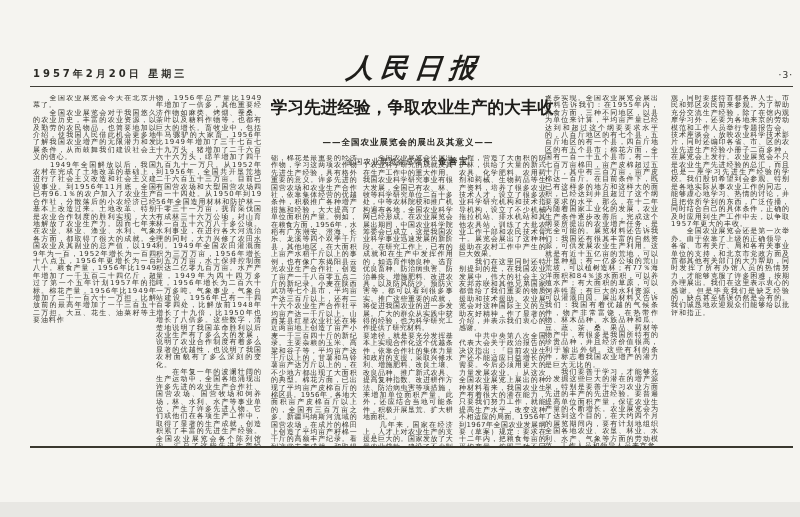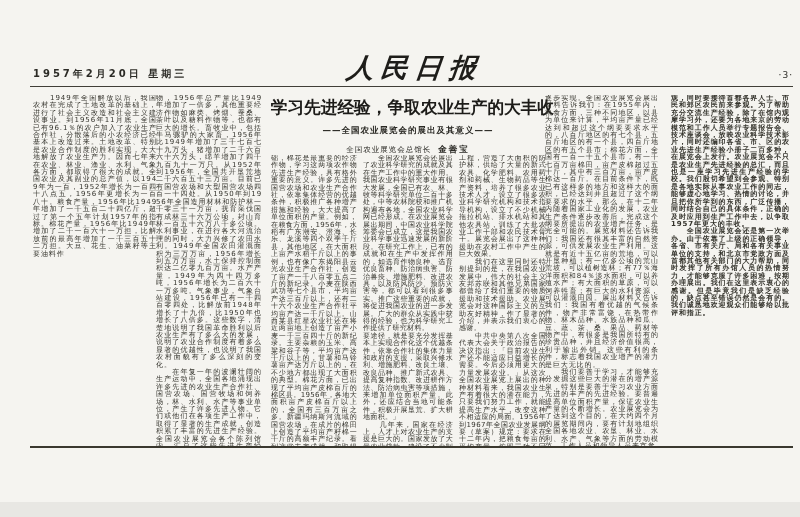--- a/index.html
+++ b/index.html
@@ -30,21 +30,21 @@
     font-size:9px; letter-spacing:1px; color:#2c2b26;
   }
   .headline-block {
     position:absolute; left:268px; top:96px; width:280px; text-align:center;
   }
   .headline {
     font-size:17px; font-weight:bold; letter-spacing:0px; color:#1c1b18;
     white-space:nowrap; transform:scaleX(0.98); transform-origin:center;
   }
   .subhead {
-    margin-top:6px; font-size:8.5px; font-weight:bold; letter-spacing:1px;
+    margin-top:18px; font-size:8.5px; font-weight:bold; letter-spacing:1px;
     color:#2a2924; white-space:nowrap;
   }
   .byline { margin-top:7px; font-size:7.5px; letter-spacing:1px; color:#2a2924; white-space:nowrap; }
   .byline-name { font-weight:bold; font-size:8.5px; letter-spacing:2px; margin-left:7px; }
   .col {
     position:absolute; overflow:hidden;
     text-align:justify; word-break:break-all;
     font-size:7px; line-height:7.4px; letter-spacing:0.9px; color:#34332c;
   }
   .col.narrow { letter-spacing:0.35px; }
@@ -66,20 +66,22 @@
 
   <div class="headline-block">
     <div class="headline">学习先进经验，争取农业生产的大丰收</div>
     <div class="subhead">——全国农业展览会的展出及其意义——</div>
     <div class="byline">
       <span>全国农业展览会总馆长</span><span class="byline-name">金善宝</span>
     </div>
   </div>
 
   <div class="col" style="left:33px;  top:95px;  width:124px; height:352px;">
+      <p class="para">　　全国农业展览会今天在北京开幕了。</p>
+      <p class="para">　　全国农业展览会对于我国悠久的农业历史，丰富的农业资源，以及勤劳的农民物品，也简要地加以介绍，使我国人民借此机会更多地了解我国农业增产的无限潜力和发展条件，从而鼓舞我们建设社会主义的信心。</p>
       <p class="para">　　1949年全国解放以后，我国农村在完成了土地改革的基础上，进行了社会主义改造和社会主义建设事业。到1956年11月底，全国已有96.1％的农户加入了农业生产合作社，分散落后的小农经济已经基本上改造过来。土地改革、特别是农业合作制度的胜利实现，大大地解放了农业生产力。因而七年来在农业、林业、渔业、水利、气象各方面，都取得了很大的成就。全国农业及其副业的总产值，以1949年为一百，1952年增长为一百四十八点五，1956年更增长为一百八十。粮食产量，1956年比1949年增加了一千五百二十四亿斤，超过了第一个五年计划1957年的指标。棉花产量，1956年比1949年增加了二千一百六十一万担，比解放前的最高年增加了一千三百五十二万担。大豆、花生、油菜籽等主要油料作</p>
     </div>
   <div class="col" style="left:156px; top:95px;  width:106px; height:352px;">
       <p class="para">物，1956年总产量比1949年增加了一倍多，其他重要经济作物如麻类、烤烟、蚕桑、茶叶以及糖料作物等，也都有巨大的增长。畜牧业中，包括牛马骡驴的大家畜，1956年比1949年增加了三千七百七十九万头，猪增加了二千六百六十六万头，绵羊增加了四千九百九十一万只。从1952年到1956年，全国共开垦荒地二千六百五十三万亩。目前已有国营农场和大型国营农场四百一十四处。从1950年到1956年全国造用材林和防护林一千零三十一万亩，抚育采伐国有成林三十六万公顷，封山育林一百五十六万八千多公顷。水利事业，在进行各大河流治理的同时，大力兴修了农田水利。1949年全国农田灌溉面积为三万万亩，1956年增长到五万万亩，水土保持控制面积达二亿零九百万亩。水产产量，1949年为四十四万多吨，1956年增长为二百六十一万多吨。气象事业，气象台站建设，1956年已有一千四百零四处，比解放前1948年增长了十九倍，比1950年也增长了八倍多。这些数字，清楚地说明了我国革命胜利以后农业生产有了多么大的发展，说明了农业合作制度有着多么显著的优越性，也说明了我国农村面貌有了多么深刻的变化。</p>
       <p class="para">　　在年复一年的波澜壮阔的生产运动中，全国各地涌现出许多先进的农业生产合作社、国营农场、国营牧场和饲养场，林、水利、水产等事业单位，产生了许多先进人物。它们或他们在各项生产工作中，取得了显著的生产成就，创造积累了丰富的先进生产经验。全国农业展览会各个陈列馆内，汇总了这些先进生产经验。这是展览会的中心内容和最重要的组成部分，是农业生产者应该观摩和学习的。粮食生产是农业经济的基</p>
     </div>
   <div class="col narrow" style="left:271px; top:155px; width:86px; height:292px;">
       <p class="para">础，棉花是最重要的经济作物，学习这两项农作物先进生产经验，具有格外重要的意义。许多先进的国营农场和农业生产合作社，依靠集体经营的优越条件，积极推广各种增产措施和经验，大大提高了单位面积的产量。例如，在粮食方面，1956年，水稻有广东潮安、澄海、长乐、龙溪等四个双季千斤县，其他地区，在大面积上亩产水稻千斤以上的事例，也有像广东揭阳县云光农业生产合作社，创造了亩产一千八百零五点二斤的新纪录。小麦在陕西武功等七个县市，平均亩产达三百斤以上，还有二十六个农业生产合作社平均亩产达一千斤以上。山西某县红星农业社还在将近两亩地上创造了亩产小麦一千三百四十斤的新纪录。主要杂粮的玉米、高粱和谷子等，平均亩产达千斤以上的，甘薯和马铃薯亩产达万斤以上的，在不少地方都出现了大面积的典型。棉花方面，已出现了平均亩产皮棉百斤的棉区县。1956年，各地大面积亩产皮棉百斤以上的，全国有三百万亩之多。新疆玛纳斯河流域的国营农场，在成片的棉田上创造了平均亩产籽棉一千斤的高额丰产纪录。看到这些丰产成就，和取得成就的先进经验，我们更可以理解到，普遍提高单位面积产量，确是我国农业增产潜力的所在。正如中共第八次全国代表大会关于政治报告的决议中所指出的：「目前农业增产的主</p>
     </div>
   <div class="col narrow" style="left:363px; top:155px; width:90px; height:292px;">
@@ -89,20 +91,20 @@
     </div>
   <div class="col narrow" style="left:459px; top:155px; width:87px; height:292px;">
       <p class="para">工程，营造了大面积的防护林，供给了大量的新式农具、化学肥料、农用药剂和药械、生物药品等生产资料，培养了很多农业技术人才，设立了很多农业科学研究机构和技术指导机构，设立了不少机械拖拉机站、排水机站和其他农具站，训练了大批农业工作干部和农民技术骨干。展览会展出了这种种援助在农村工作中产生的巨大效果。</p>
       <p class="para">　　我们在这里同时还特别提到的是，在我国农业发展中，伟大的社会主义友邦苏联和其他兄弟国家都曾给了我们重要的物质援助和技术援助。农业展览会对这种国际主义的互助友好精神，作了显著的介绍，并表示我们衷心的感谢。</p>
       <p class="para">　　中共中央第八次全国代表大会关于政治报告的决议指出：「目前农业生产还不能适应日益增长的需要。今后必须用更大的力量发展农业。」从这次全国农业展览上展出的种种材料看来，我国农业生产有着很大的潜在能力，只要我们努力工作，就能提高生产水平，改变这种不相适应的局面。1956年到1967年全国农业发展纲要（草案）规定：要求在十二年内，把粮食每亩的平均产量，按照三种不同的地区，分别提高到四百斤、五百斤和八百斤；把棉花每亩平均产量，按照各地情况，分别提高到六十斤、八十斤和一百斤以上。只要这个中心要求确定了，中国农业发展纲要所提出的提高农民物质生活和文化生活的各项要求，就将顺利地随着生产的发展</p>
     </div>
   <div class="col" style="left:545px; top:95px;  width:114px; height:352px;">
       <p class="para">逐步实现。全国农业展览会展出材料告诉我们：在1955年内，粮食方面，三种不同地区，以县为单位来计算，平均亩产量已经达到和超过这个纲要要求水平的，八百斤地区的有七个县，五百斤地区的有一个县，四百斤地区的有五个县市；棉花方面，全国有一百一十五个县市，有一千七百万亩棉田，亩产皮棉超过五十斤，其中有三百万亩，亩产皮棉达一百斤。在目前条件下，既已有这样多的地方和这样大的面积，已经达到并且超过了这个纲要要求的水平，那么，在十二年内随着国家工业化的发展，农业生产条件逐步改善后，完成这个纲要所提出的农业增产任务，是完全可能的。展览材料还告诉我们：我国还有很其丰富的自然资源，可供发展农业生产利用。这就是有近十五亿亩的荒地，可以开垦种植；有一亿多公顷的荒山荒坡，可以植树造林；有77％海洋面积和84％淡水面积，可以养殖水产；有大面积的草原，可以饲养牲畜；有巨大的水利资源，可以灌溉田园。展出材料又告诉我们：我国有着优越的气候条件，物产非常富饶，在热带作物、林木品种、水族品种和瓜、豆、蔬、茶、桑、果品、药材等物产中，有很多是我国所特有的珍贵品种，并且经济价值很高，利于输出外销。这些有利的条件，标志着我国农业增产的潜力是巨大无比的。</p>
       <p class="para">　　我们要善于学习，才能够充分发掘这些巨大的潜在的增产源泉，特别是要善于学习农业方面先进的丰产的先进经验。要普遍提高单位面积产量，保证农业生产量的不断增长。农业展览会为了达到这个目的，在大约四个月的展览期间内，要有计划地组织全国各地农业、农垦、林业、水利、水产、气象等方面的劳动模范、工作人员和领导人员来京参</p>
     </div>
-  <div class="col" style="left:671px; top:95px;  width:119px; height:352px;font-weight:bold;">
+  <div class="col" style="left:671px; top:95px;  width:119px; height:352px;">
       <p class="para">观，同时要接待首都各界人士、市民和郊区农民前来参观。为了帮助充分交流生产经验，除了在馆内观摩学习外，还要为各地来京的劳动模范和工作人员举行专题报告会、技术座谈会，放映农业科学技术影片，同时还编印各省、市、区的农业先进生产经验小册子二百多种，在展览会上发行。农业展览会不只是农业生产先进经验的总汇，而且也是一座学习先进生产经验的学校。我们殷切希望到会参观、特别是各地实际从事农业工作的同志，能够虚心地学习、热情的讨论，并且把你所学到的东西，广泛传播，同时结合自己的具体条件，正确的及时应用到生产工作中去，以争取1957年更大的丰收。</p>
       <p class="para">　　全国农业展览会还是第一次举办。由于依靠了上级的正确领导，各省、市有关厅、局和各有关事业单位的支持，和北京市党政方面及首都其他有关部门的大力帮助，同时发挥了所有办馆人员的热情努力，才能够克服了许多困难，按期办理展出。我们在这里表示衷心的感谢。但是毕竟我们是缺乏经验的，缺点甚至错误仍然是会有的。我们诚恳地欢迎观众们能够给以批评和指正。</p>
     </div>
 
   <div class="bottomrule"></div>
 
 </div>
 
 </body></html>

